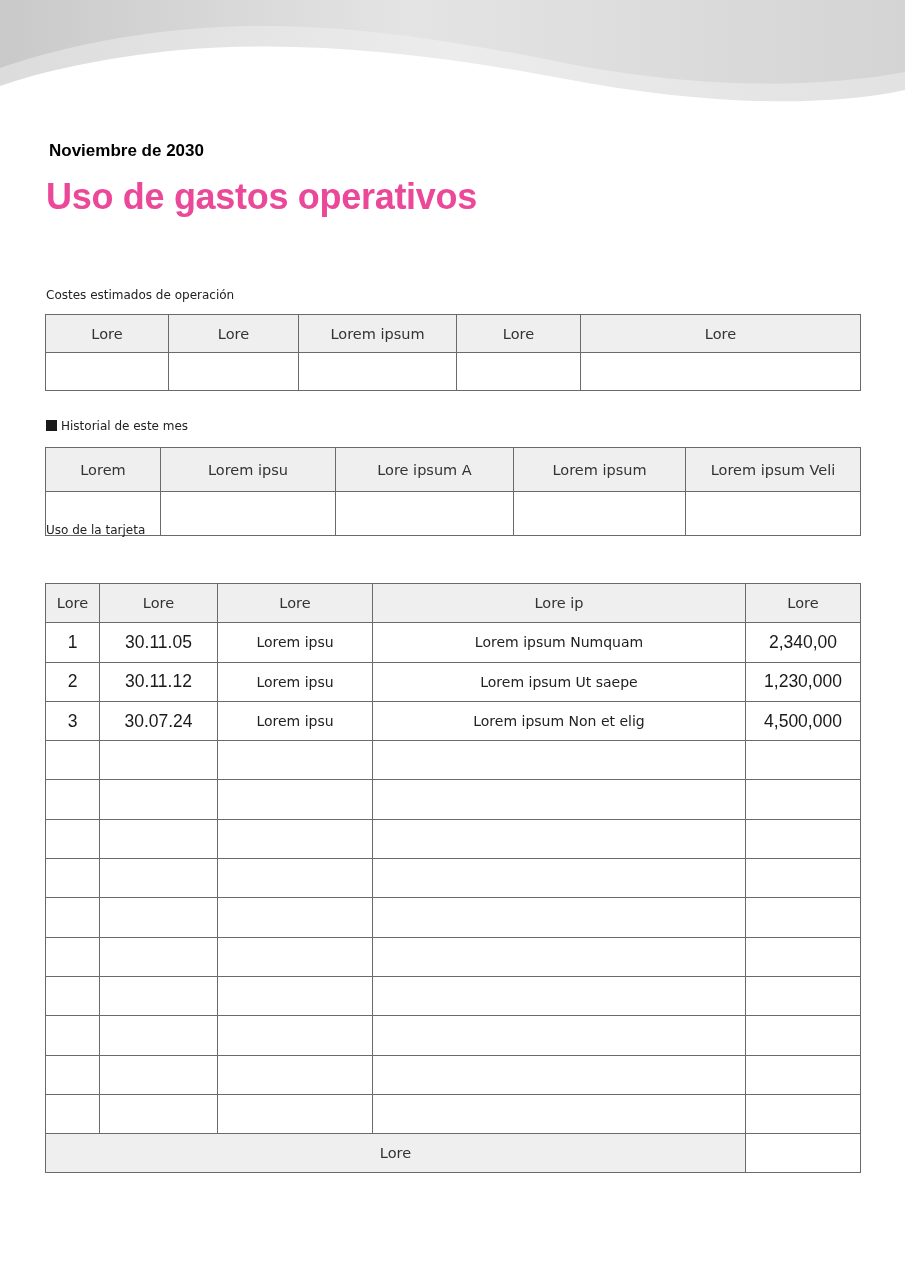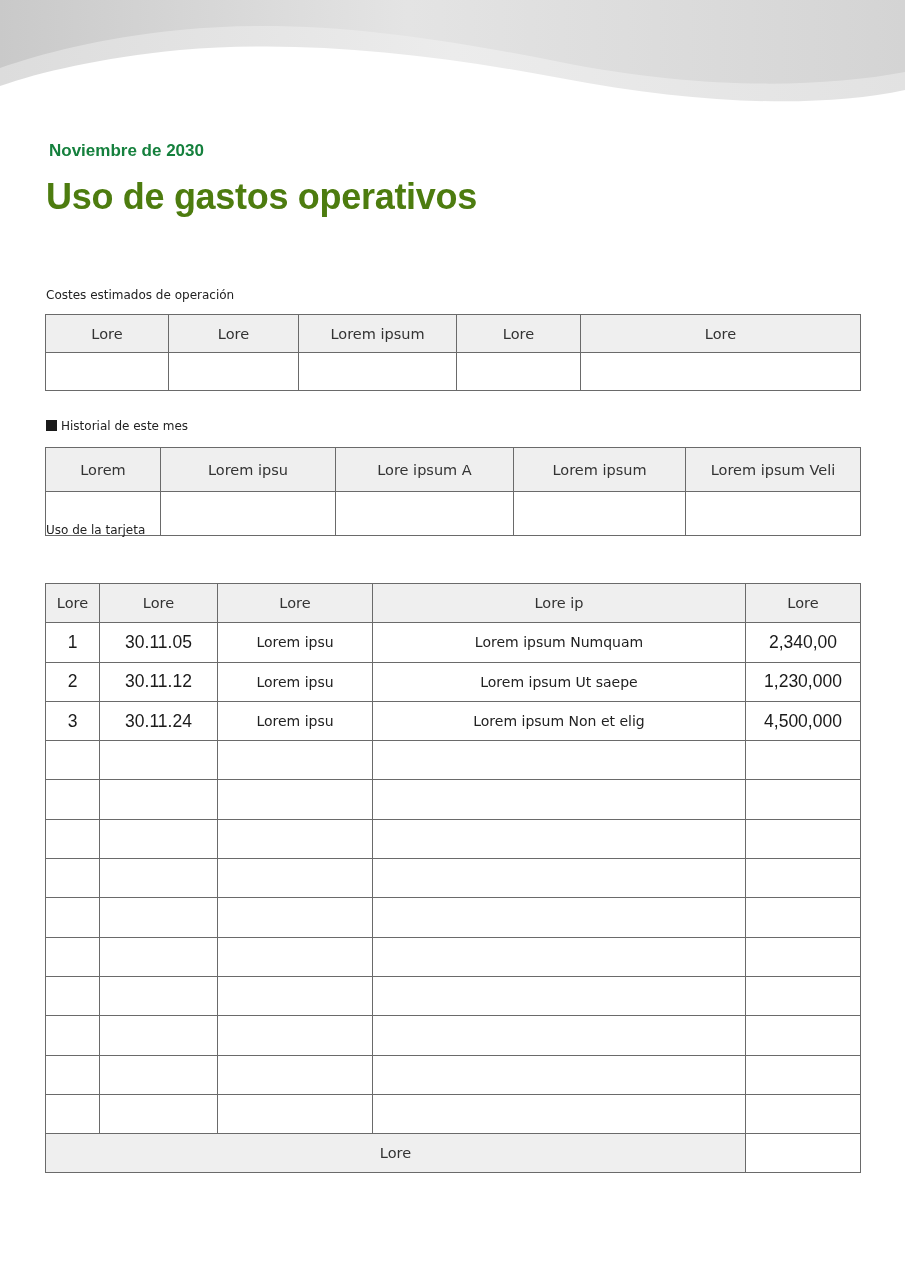--- a/index.html
+++ b/index.html
@@ -1,22 +1,22 @@
 <!DOCTYPE html>
 <html><head>
 <meta charset="utf-8">
 <style>
   * { margin: 0; padding: 0; box-sizing: border-box; }
   html, body { width: 905px; height: 1280px; background: #ffffff; overflow: hidden; }
   body { position: relative; font-family: "Liberation Sans", sans-serif; color: #1c1c1c; }
 
   .wave { position: absolute; left: 0; top: 0; width: 905px; height: 120px; }
 
-  .month { position: absolute; left: 49px; top: 141px; font-size: 17px; font-weight: bold; color: #15803d; }
-  .title { position: absolute; left: 46px; top: 176px; font-size: 36px; font-weight: bold; color: #4d7c0f; letter-spacing: -0.3px; }
+  .month { position: absolute; left: 49px; top: 141px; font-size: 17px; font-weight: bold; color: #000000; }
+  .title { position: absolute; left: 46px; top: 176px; font-size: 36px; font-weight: bold; color: #ec4899; letter-spacing: -0.3px; }
 
   .section-label { position: absolute; left: 46px; font-family: "DejaVu Sans", sans-serif; font-size: 12px; color: #222; }
   .section-label .sq { display: inline-block; width: 11px; height: 11px; background: #1a1a1a; margin-right: 4px; vertical-align: -1px; }
 
   table { position: absolute; left: 45px; width: 815px; border-collapse: collapse; table-layout: fixed; }
   td, th { border: 1px solid #6a6a6a; text-align: center; vertical-align: middle; font-weight: normal; }
   th { background: #efefef; font-family: "DejaVu Sans", sans-serif; font-size: 14.5px; color: #333; }
   td { font-family: "DejaVu Sans", sans-serif; font-size: 14px; color: #222; }
   td.num { font-family: "Liberation Sans", sans-serif; font-size: 17.5px; color: #1a1a1a; }
   td.foot { background: #efefef; font-size: 14.5px; color: #333; }
@@ -133,21 +133,21 @@
   </tr>
   <tr>
     <td class="num">2</td>
     <td class="num">30.11.12</td>
     <td>Lorem ipsu</td>
     <td>Lorem ipsum Ut saepe</td>
     <td class="num">1,230,000</td>
   </tr>
   <tr>
     <td class="num">3</td>
-    <td class="num">30.11.24</td>
+    <td class="num">30.07.24</td>
     <td>Lorem ipsu</td>
     <td>Lorem ipsum Non et elig</td>
     <td class="num">4,500,000</td>
   </tr>
   <tr>
         <td></td>
         <td></td>
         <td></td>
         <td></td>
         <td></td>

